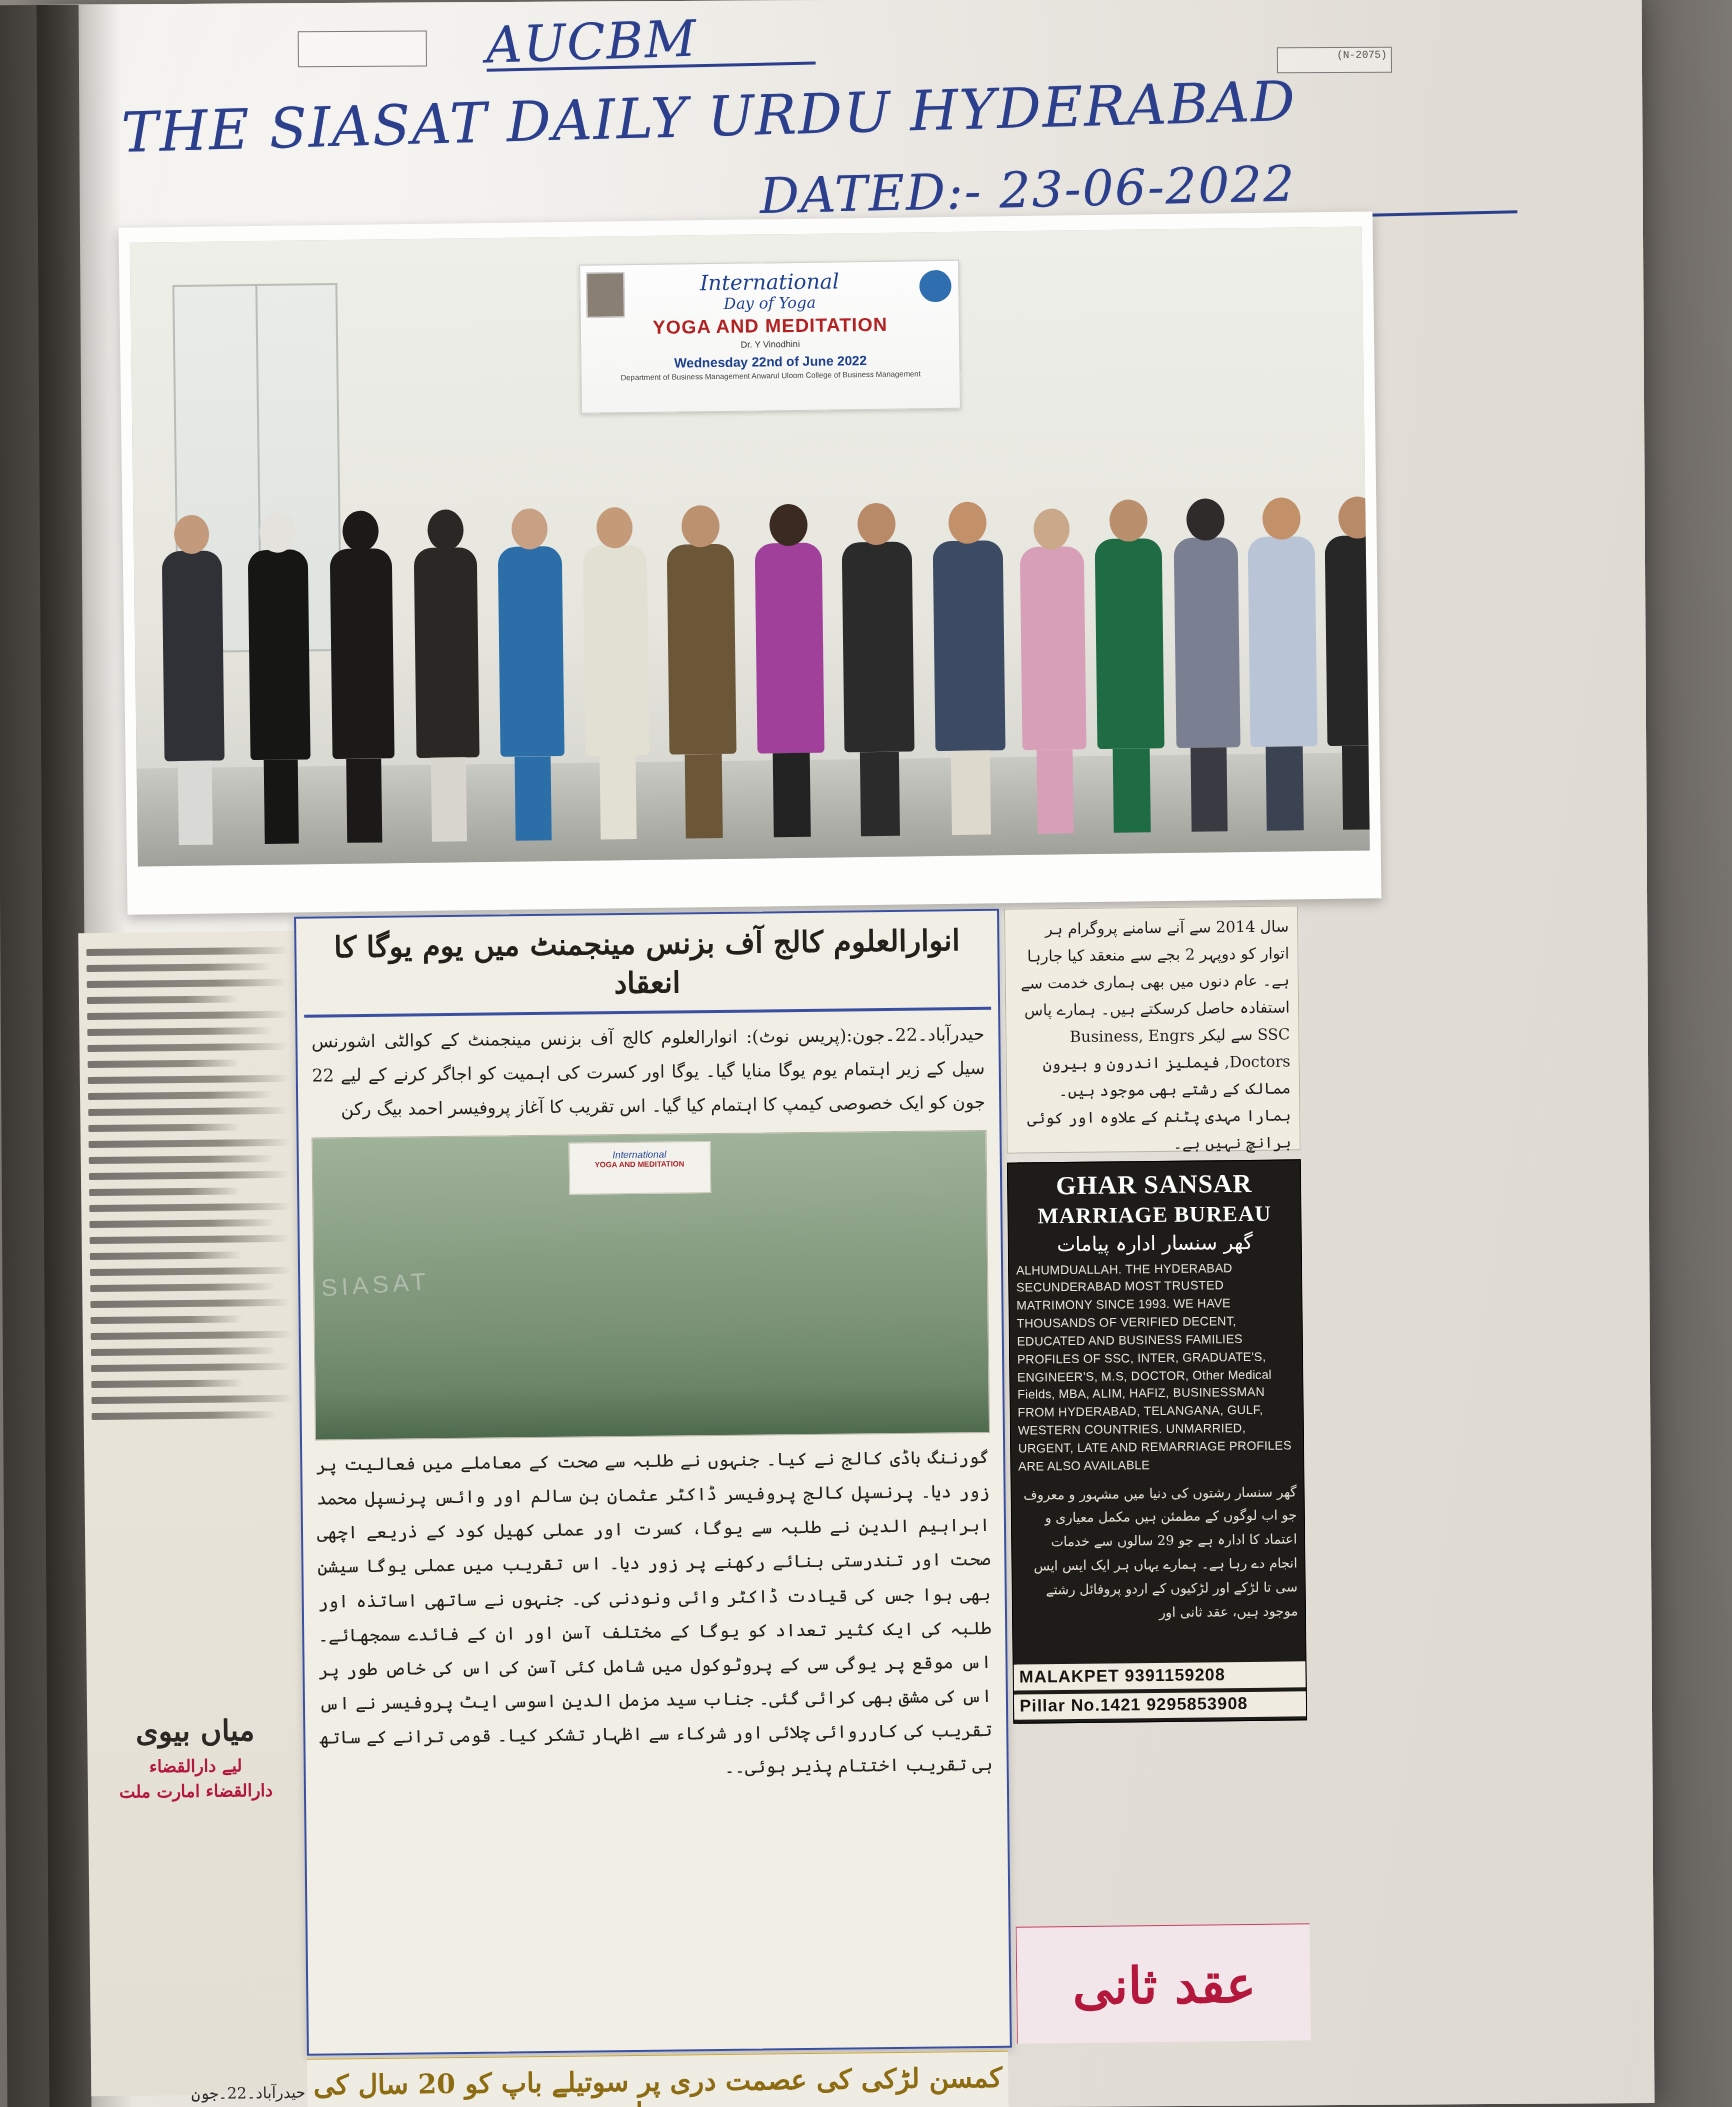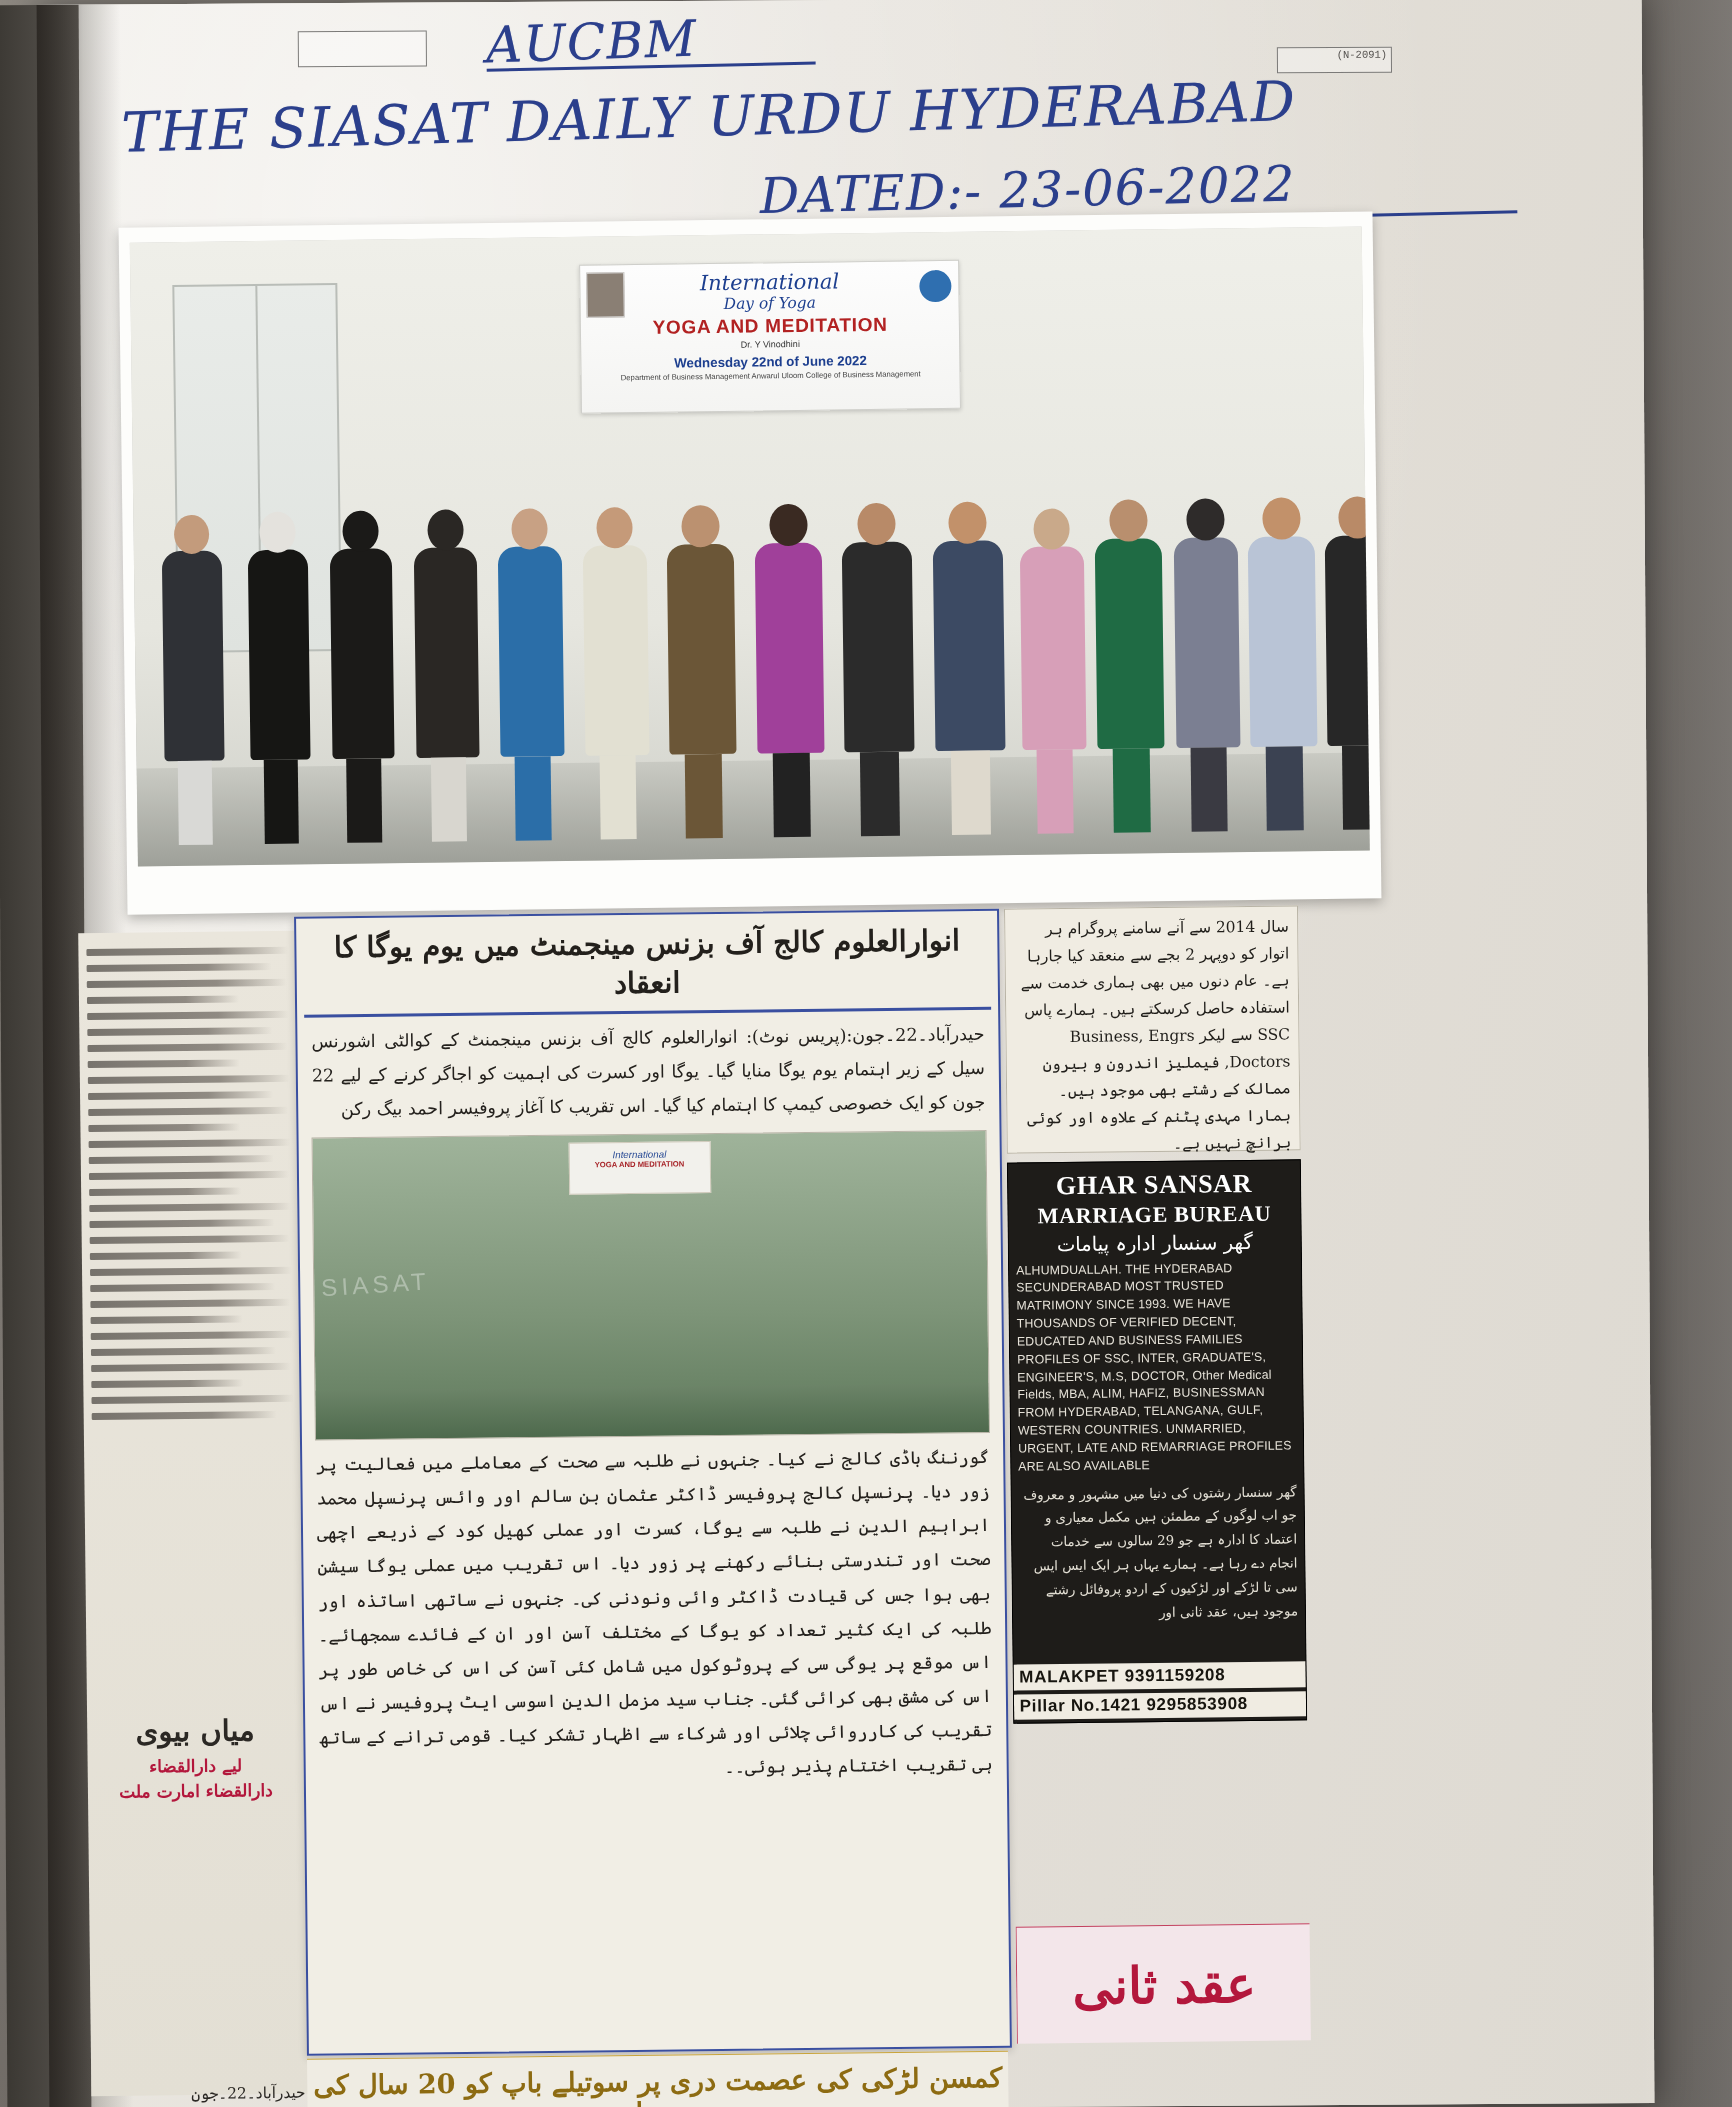--- a/index.html
+++ b/index.html
@@ -307,21 +307,21 @@
       <span>AUCBM</span>
       <span class="ul"></span>
     </div>
     <div class="hand" id="hand-title">THE SIASAT DAILY URDU HYDERABAD</div>
     <div class="hand" id="hand-date">
       <span>DATED:- 23-06-2022</span>
       <span class="ul"></span>
     </div>
 
     <div class="stamp" id="stamp-left"></div>
-    <div class="stamp" id="stamp-right">(N-2091)</div>
+    <div class="stamp" id="stamp-right">(N-2075)</div>
 
     <div class="photo-clip">
       <div class="photo">
         <div class="wall"></div>
         <div class="door"></div>
         <div class="floor"></div>
 
         <div class="banner">
           <div class="bphoto"></div>
           <div class="blogo"></div>

